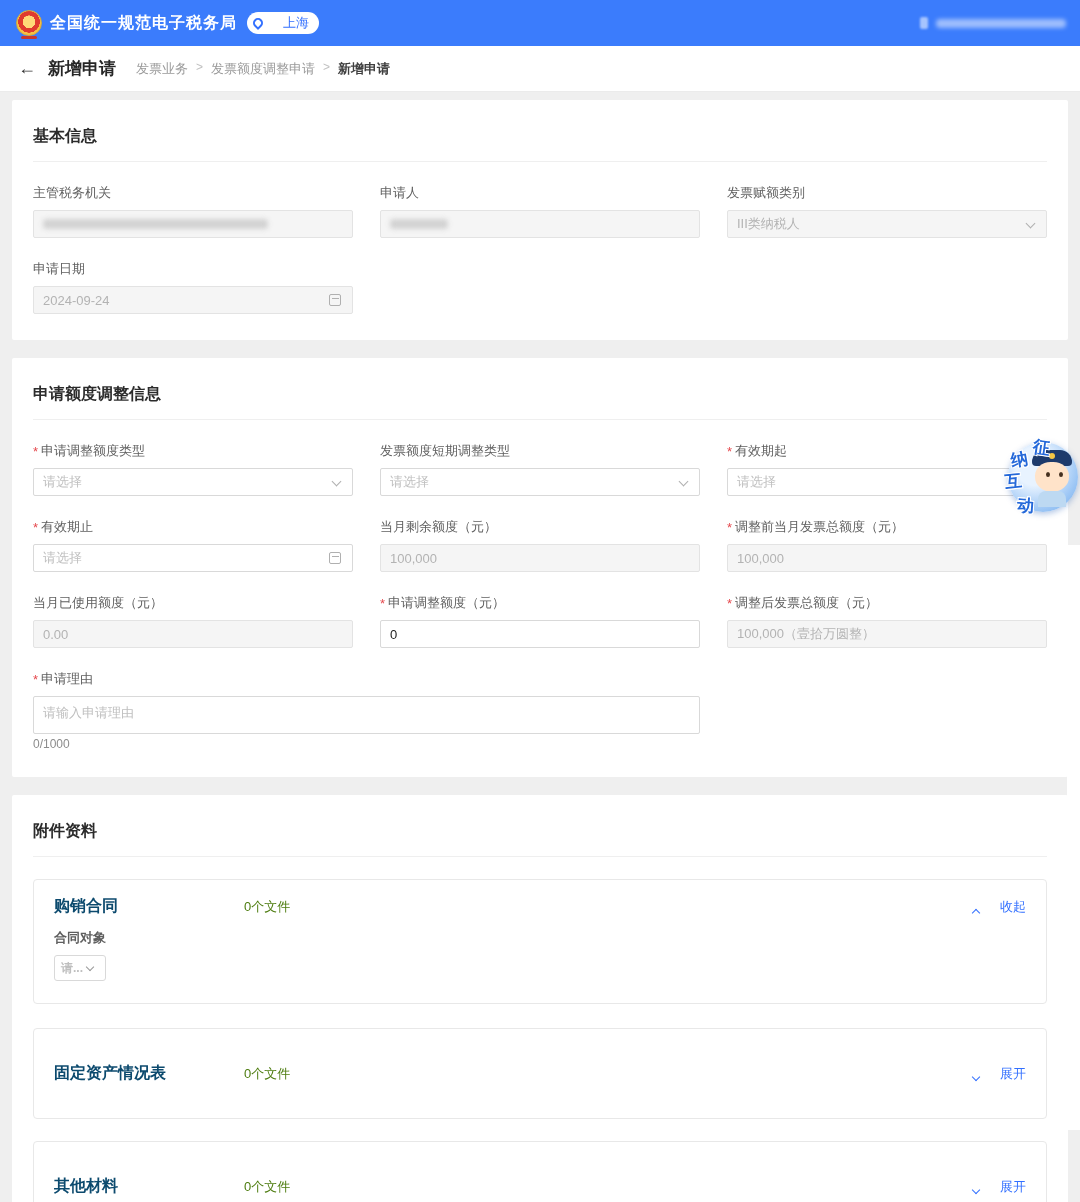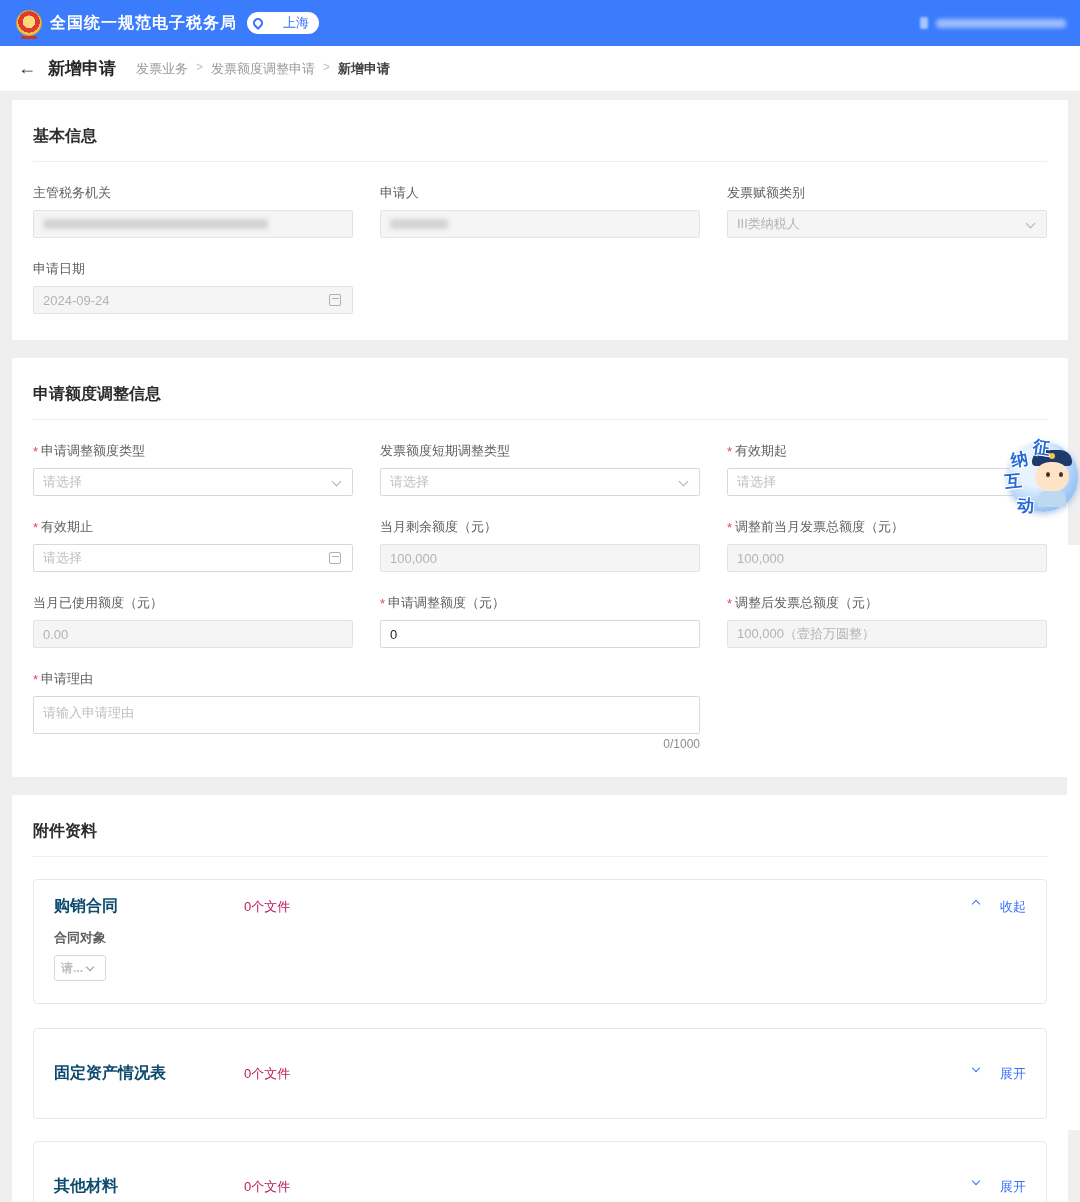--- a/index.html
+++ b/index.html
@@ -42,27 +42,27 @@
   .ctrl .ph{color:#bfbfbf;}
   .ctrl .dim{color:#b3b3b3;}
   .blurline{height:10px;background:#c7c7c7;border-radius:3px;filter:blur(2.5px);opacity:.75;}
   .chev{width:7px;height:7px;border-right:1.5px solid #b0b0b0;border-bottom:1.5px solid #b0b0b0;transform:rotate(45deg);position:absolute;right:12px;top:9px;}
   .cal{width:12px;height:12px;border:1.3px solid #b0b0b0;border-radius:2px;position:absolute;right:11px;top:7px;}
   .cal:before{content:"";position:absolute;left:1.5px;right:1.5px;top:2.5px;height:1.3px;background:#b0b0b0;}
   input.ctrl-input{height:28px;border:1px solid #d9d9d9;border-radius:2px;padding:0 9px;font-size:13px;color:#222;font-family:inherit;width:100%;outline:none;}
   .span2{grid-column:1 / span 2;}
   textarea.reason{width:100%;height:38px;border:1px solid #d9d9d9;border-radius:2px;resize:none;padding:7px 9px;font-size:13px;font-family:Liberation Mono, monospace;color:#333;outline:none;}
   textarea.reason::placeholder{color:#bfbfbf;}
-  .counter{font-size:12px;color:#8c8c8c;text-align:right;margin-top:3px;}
+  .counter{font-size:12px;color:#8c8c8c;text-align:left;margin-top:3px;}
   
   .attach-card{border:1px solid #e8e8e8;border-radius:4px;padding:16px 20px;margin-top:16px;}
   .attach-head{display:flex;align-items:center;}
   .attach-name{font-size:16px;font-weight:bold;color:#0c4a6e;width:190px;}
-  .attach-count{font-size:13px;color:#be185d;}
-  .attach-toggle{margin-left:auto;color:#3370ff;font-size:13px;display:flex;align-items:flex-start;gap:21px;cursor:pointer;}
+  .attach-count{font-size:13px;color:#4d7c0f;}
+  .attach-toggle{margin-left:auto;color:#3370ff;font-size:13px;display:flex;align-items:flex-end;gap:21px;cursor:pointer;}
   .tchev{width:6px;height:6px;border-right:1.5px solid #3370ff;border-bottom:1.5px solid #3370ff;}
   .tchev.up{transform:rotate(-135deg);margin-top:3px;}
   .tchev.down{transform:rotate(45deg);margin-bottom:3px;}
   .attach-body{margin-top:12px;font-weight:bold;}
   .mini-lbl{font-size:13px;color:#5f5f5f;margin-bottom:8px;}
   .mini-select{width:52px;height:26px;border:1px solid #d9d9d9;border-radius:3px;display:flex;align-items:center;padding:0 6px;font-size:12px;color:#bfbfbf;gap:4px;}
   .mini-select .mchev{width:6px;height:6px;border-right:1.3px solid #999;border-bottom:1.3px solid #999;transform:rotate(45deg);margin-top:-2px;}
   .attach-card.collapsed{padding:34px 20px;}
   
   .mascot{position:absolute;right:2px;top:436px;width:80px;height:88px;z-index:50;cursor:pointer;}

